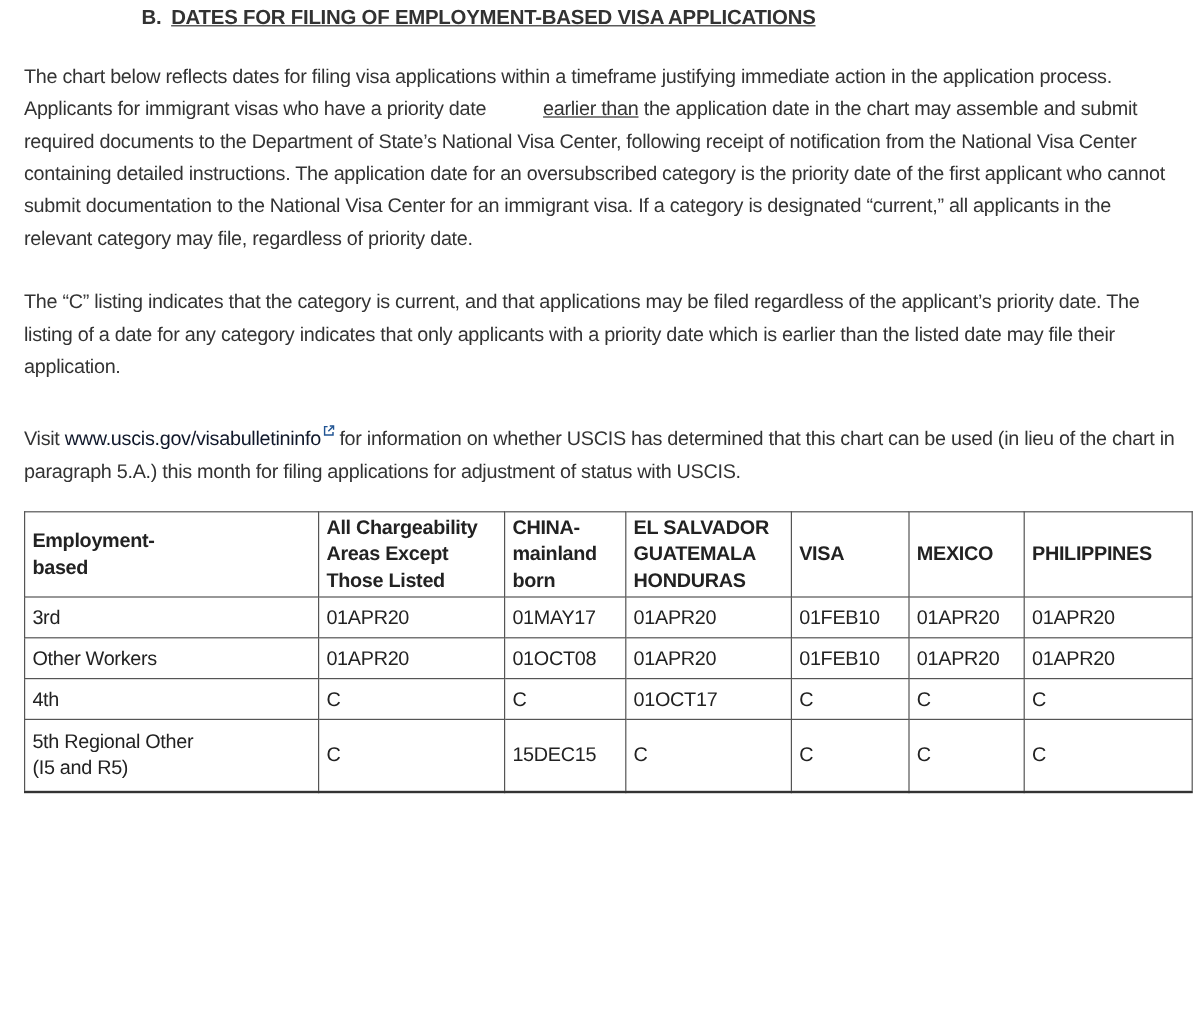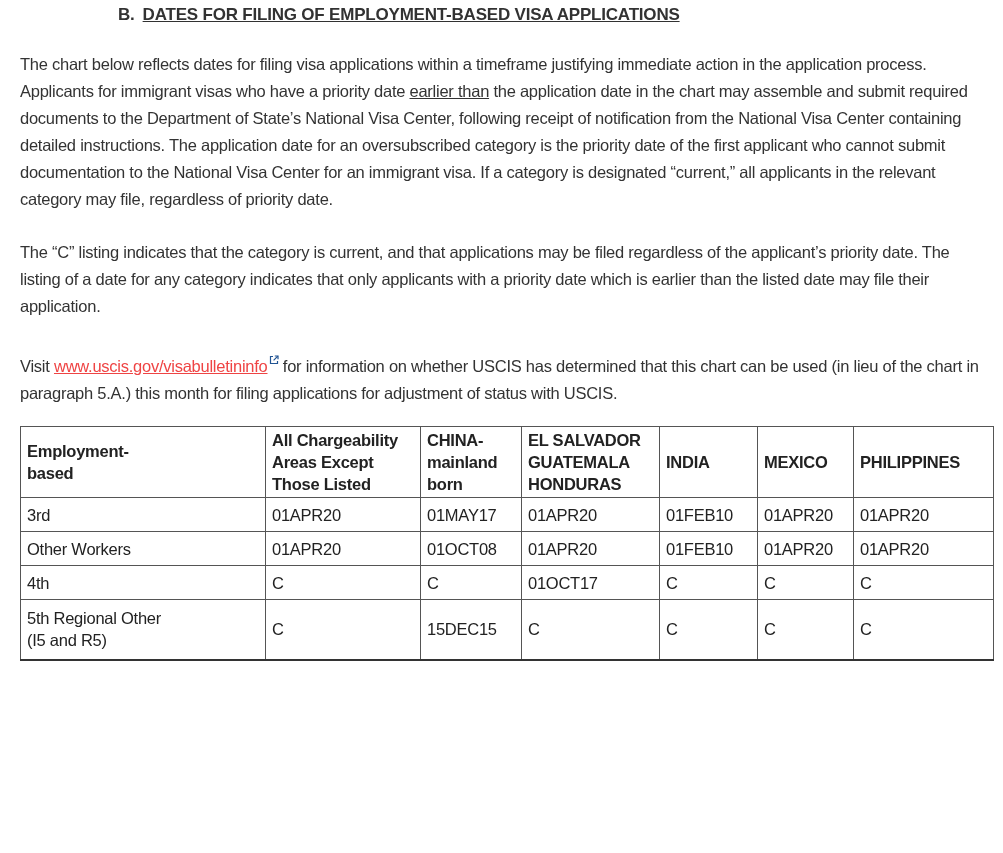--- a/index.html
+++ b/index.html
@@ -26,25 +26,24 @@
     margin-left: 8px;
     margin-top: 12px;
   }
   p.body-text {
     font-size: 16.5px;
     line-height: 27px;
     letter-spacing: -0.25px;
     margin: 26px 0 0 0;
     width: 963px;
   }
-  .u { text-decoration: underline; }
+  .u { text-decoration: underline; margin-left: 43px; }
   b, strong { font-weight: normal; }
   a.link {
-    color: #ef4444;
-    text-decoration: underline;
+    color: #0f172a;
     cursor: pointer;
   }
   .ext-icon {
     display: inline-block;
     vertical-align: 7px;
     margin-left: 1px;
   }
   table.filing-table {
     border-collapse: collapse;
     table-layout: fixed;
@@ -98,21 +97,21 @@
         <col style="width:96px">
         <col style="width:140px">
     </colgroup>
     <thead>
       <tr class="header-row">
         <th>Employment-
 based</th>
         <th>All Chargeability Areas Except Those Listed</th>
         <th>CHINA-mainland born</th>
         <th>EL SALVADOR GUATEMALA HONDURAS</th>
-        <th>INDIA</th>
+        <th>VISA</th>
         <th>MEXICO</th>
         <th>PHILIPPINES</th>
       </tr>
     </thead>
     <tbody>
       <tr class="data-row">
         <td>3rd</td>
         <td>01APR20</td>
         <td>01MAY17</td>
         <td>01APR20</td>

